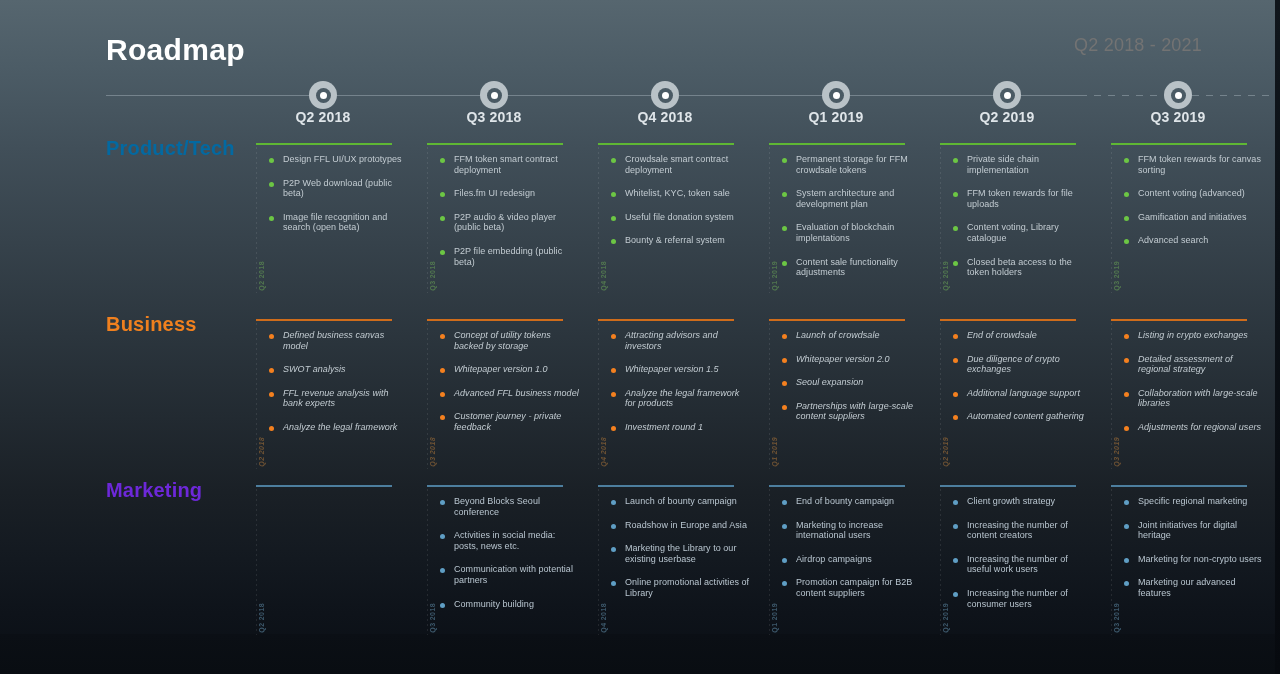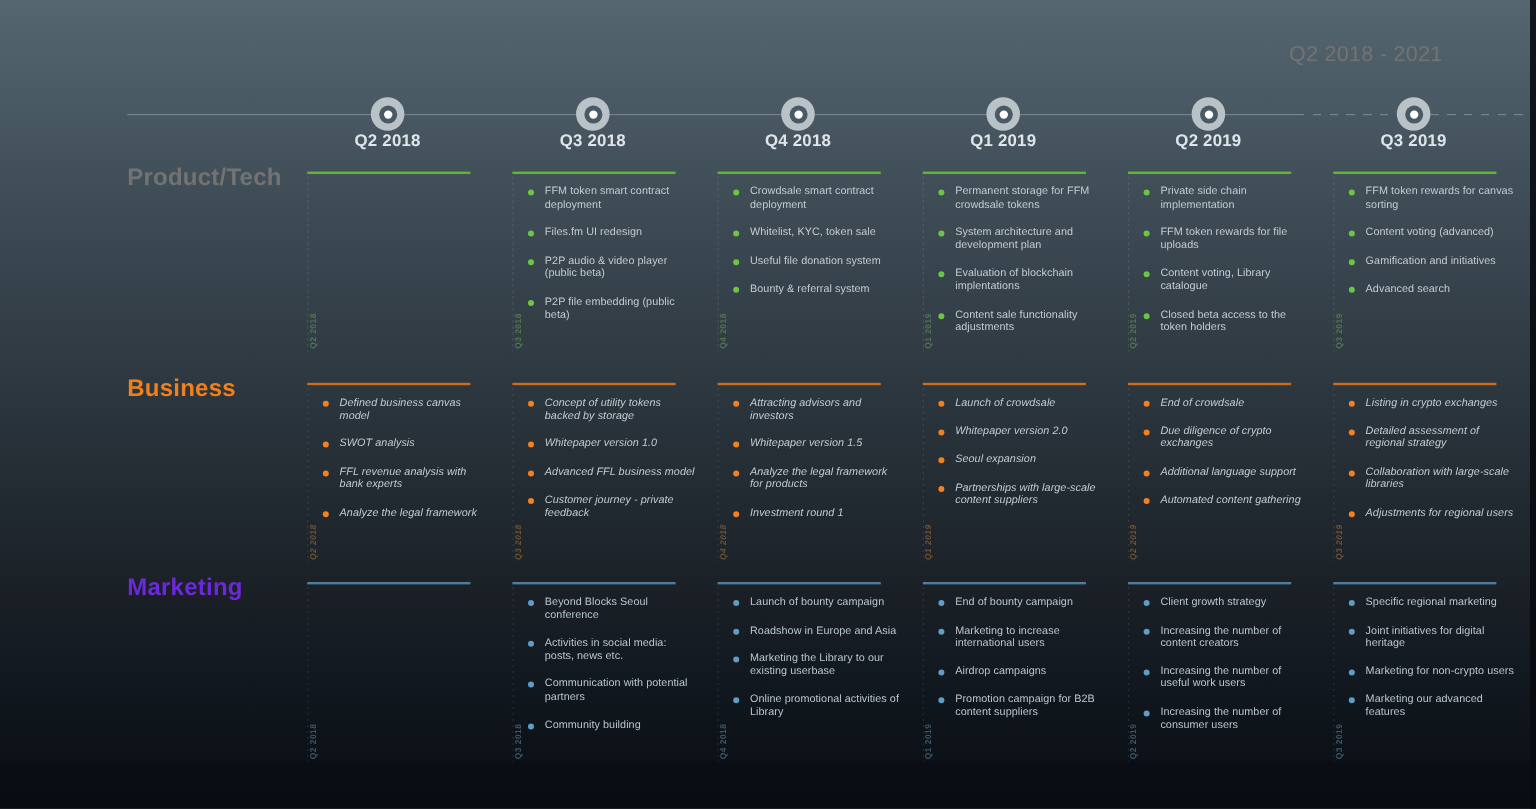--- a/index.html
+++ b/index.html
@@ -139,21 +139,21 @@
 
   
   .sec-label {
     position: absolute;
     left: 106px;
     font-size: 20px;
     font-weight: bold;
     letter-spacing: 0.2px;
     white-space: nowrap;
   }
-  .sec-label.product { top: 137px; color: #737373; }
+  .sec-label.product { top: 137px; color: #0369a1; }
   .sec-label.business { top: 313px; color: #f0801e; }
   .sec-label.marketing { top: 479px; color: #6d28d9; }
 
   
   .section {
     position: absolute;
     left: 256px;
     width: 1024px;
     display: flex;
   }
@@ -241,20 +241,21 @@
   .marketing .item-text { color: #b9c6d0; }
 </style>
 </head>
 <body>
 
 <div class="bottom-band"></div>
 <div class="right-edge-strip"></div>
 
 <div class="page">
 
+  <div class="header-title">Roadmap</div>
   <div class="header-range">Q2 2018 - 2021</div>
 
   <div class="timeline">
     <div class="timeline-line-solid"></div>
     <div class="timeline-line-dashed"></div>
     <div id="timeline-markers">
         <div class="tl-marker" style="left: 217px;">
           <div class="ring2">
             <div class="dot"></div>
           </div>
@@ -295,20 +296,34 @@
 
   <div class="sec-label product">Product/Tech</div>
   <div class="sec-label business">Business</div>
   <div class="sec-label marketing">Marketing</div>
 
   <div class="section product" id="section-0">
       <div class="card">
         <div class="card-topbar"></div>
         <div class="card-divider"></div>
         <div class="quarter-vertical">Q2 2018</div>
+        <div class="items">
+          <div class="item">
+            <span class="bullet"></span>
+            <span class="item-text">Design FFL UI/UX prototypes</span>
+          </div>
+          <div class="item">
+            <span class="bullet"></span>
+            <span class="item-text">P2P Web download (public beta)</span>
+          </div>
+          <div class="item">
+            <span class="bullet"></span>
+            <span class="item-text">Image file recognition and search (open beta)</span>
+          </div>
+        </div>
       </div>
       <div class="card">
         <div class="card-topbar"></div>
         <div class="card-divider"></div>
         <div class="quarter-vertical">Q3 2018</div>
         <div class="items">
           <div class="item">
             <span class="bullet"></span>
             <span class="item-text">FFM token smart contract deployment</span>
           </div>

